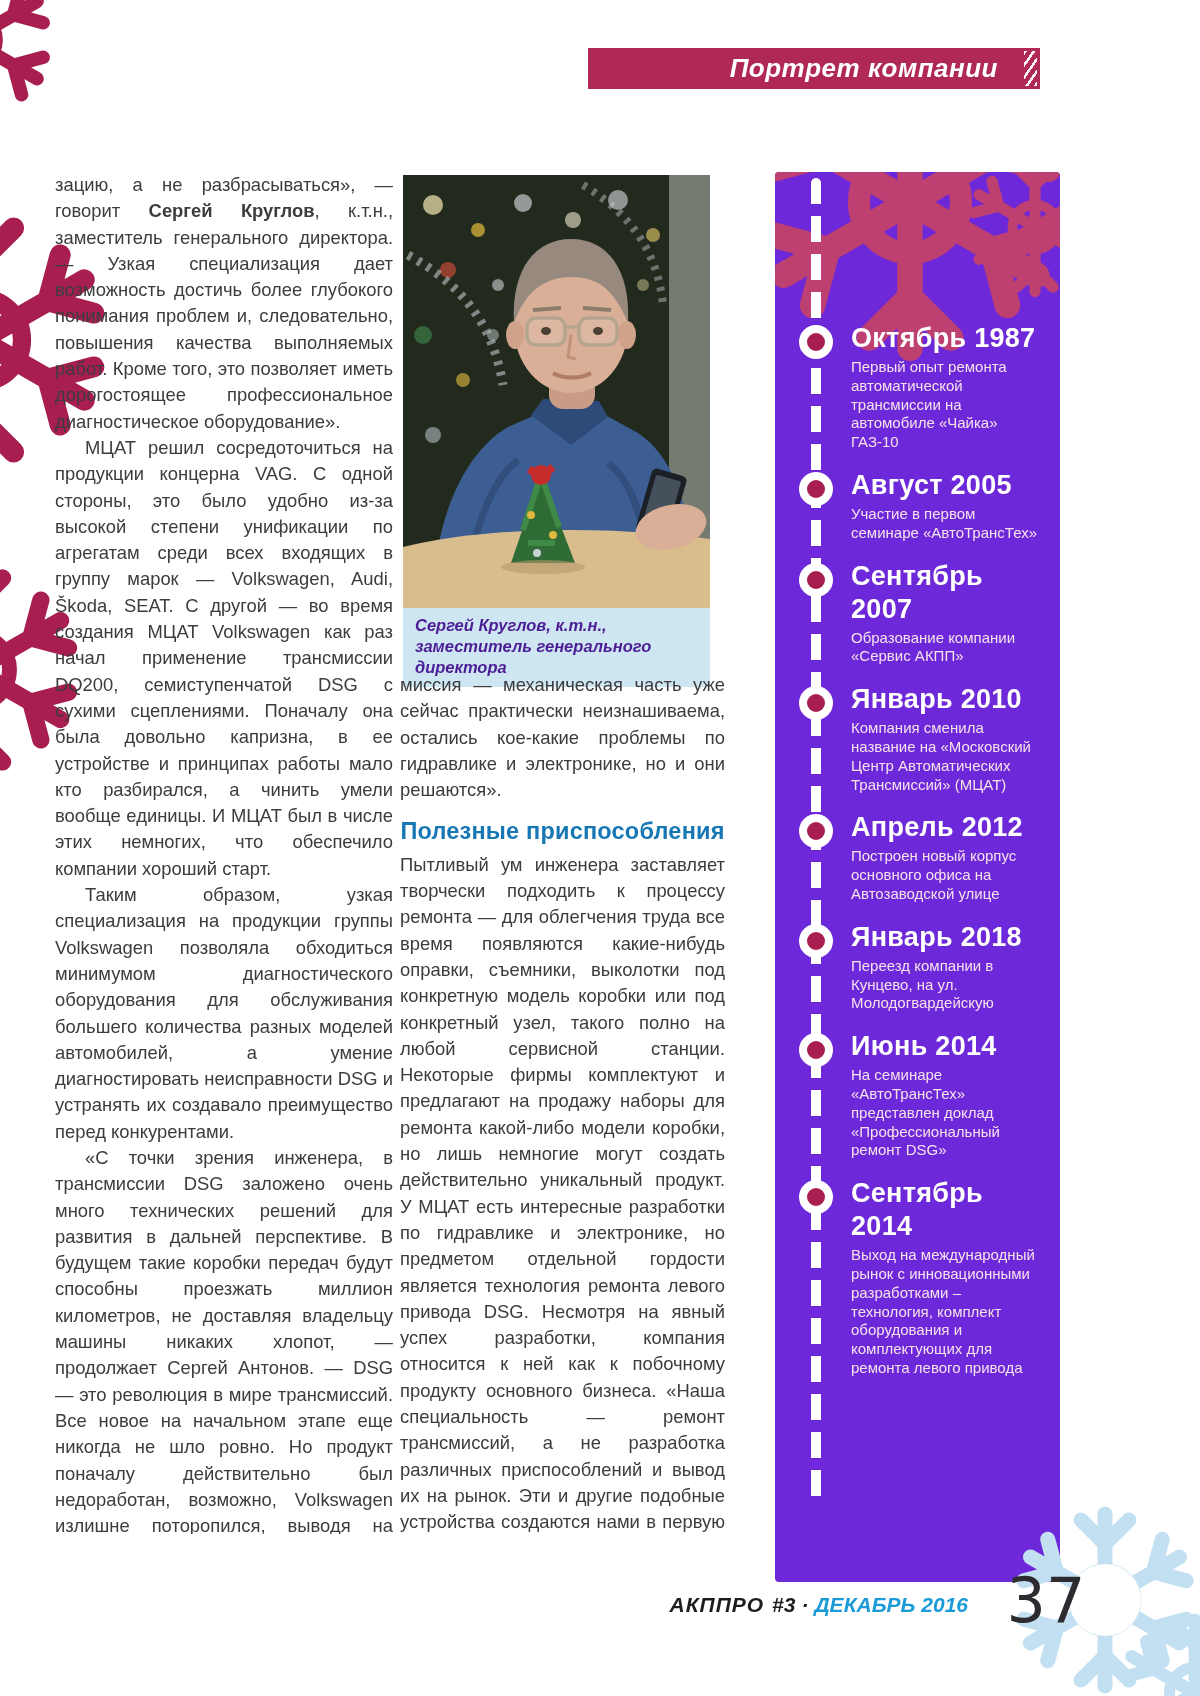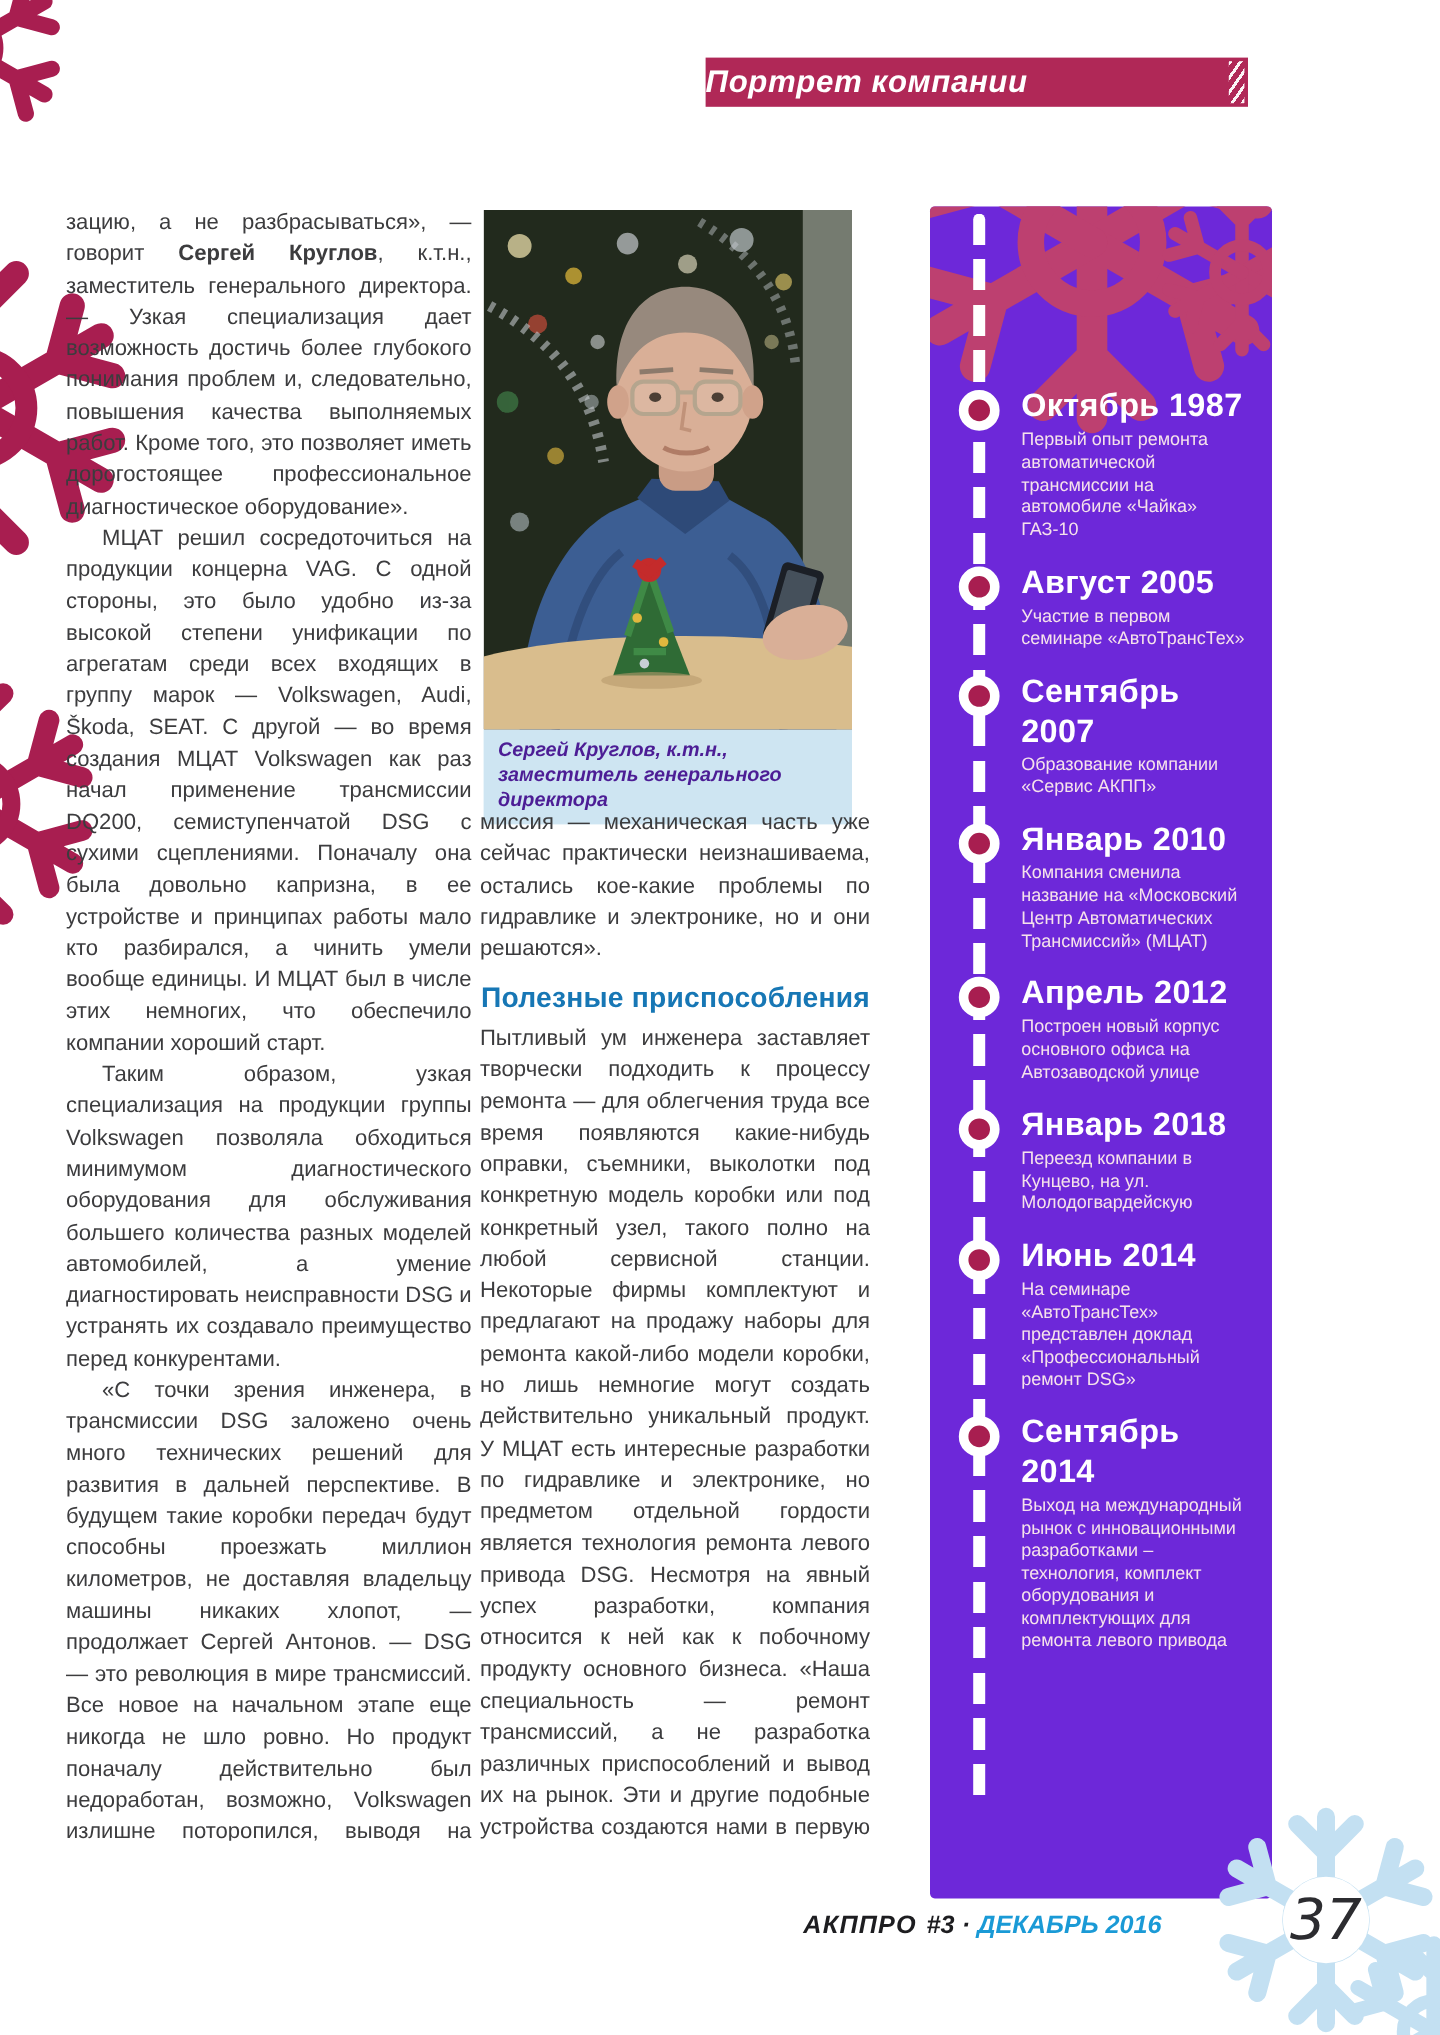--- a/index.html
+++ b/index.html
@@ -5,21 +5,21 @@
   html,body { margin:0; padding:0; background:#e8e8e8; }
   .page {
     position:relative; width:1200px; height:1696px; margin:0 auto;
     background:#ffffff; overflow:hidden;
     font-family:"Liberation Sans", sans-serif; color:#3c3c3e;
   }
 
   
   .banner {
     position:absolute; left:588px; top:48px; width:452px; height:41px;
-    background:#b02857; display:flex; align-items:center; 
+    background:#b02857; display:flex; align-items:center; justify-content:flex-end;
     padding-right:42px; box-sizing:border-box;
   }
   .banner-text { color:#fff; font-style:italic; font-weight:600; font-size:26px; letter-spacing:.5px; }
   .banner-stripes {
     position:absolute; right:3px; top:3px; bottom:3px; width:13px;
     background:repeating-linear-gradient(125deg, rgba(255,255,255,.95) 0 2.5px, rgba(255,255,255,0) 2.5px 7px);
   }
 
   
   .col-left {
@@ -35,21 +35,21 @@
   .caption {
     background:#cee5f2; color:#4c1d95; font-style:italic; font-weight:bold;
     font-size:16.5px; line-height:21px; padding:7px 12px 9px;
   }
 
   .col-mid {
     position:absolute; left:400px; top:672px; width:325px; height:862px; overflow:hidden;
     font-size:18.4px; line-height:26.3px; text-align:justify;
   }
   .mid-heading {
-    color:#1777b5; font-size:23.5px; font-weight:bold; text-align:right;
+    color:#1777b5; font-size:23.5px; font-weight:bold; text-align:center;
     margin:15px 0 7px; letter-spacing:.2px;
   }
 
   
   .sidebar {
     position:absolute; left:775px; top:172px; width:285px; height:1410px;
     background:#6d28d9; border-radius:4px; overflow:hidden; color:#fff;
   }
   .decor-flake { position:absolute; color:#bd4070; }
   .tl-line {
@@ -77,23 +77,23 @@
   }
   .mag-logo { color:#1d1d20; letter-spacing:1px; }
   .mag-issue { color:#1d1d20; margin-left:8px; }
   .mag-sep { color:#1d1d20; margin:0 6px; }
   .mag-date { color:#1a9ad6;margin-top:23px; }
   .num-hub {
     position:absolute; left:1069px; top:1564px; width:72px; height:72px;
     border-radius:50%; background:#ffffff;
   }
   .page-num {
-    position:absolute; left:1069px; top:1564px; width:72px; height:72px;
+    position:absolute; left:1010px; top:1564px; width:72px; height:72px;
     display:flex; align-items:center; justify-content:center;
-    font-family:"DejaVu Sans", sans-serif; font-size:47px; color:#2c2c30;font-style:italic;
+    font-family:"DejaVu Sans", sans-serif; font-size:62px; color:#2c2c30;
   }
 </style>
 </head>
 <body>
 
 <svg width="0" height="0" style="position:absolute">
   <defs>
     <symbol id="flake" viewBox="-100 -100 200 200" overflow="visible">
       <g stroke="currentColor" stroke-width="15" stroke-linecap="round" fill="none">
         <g>

